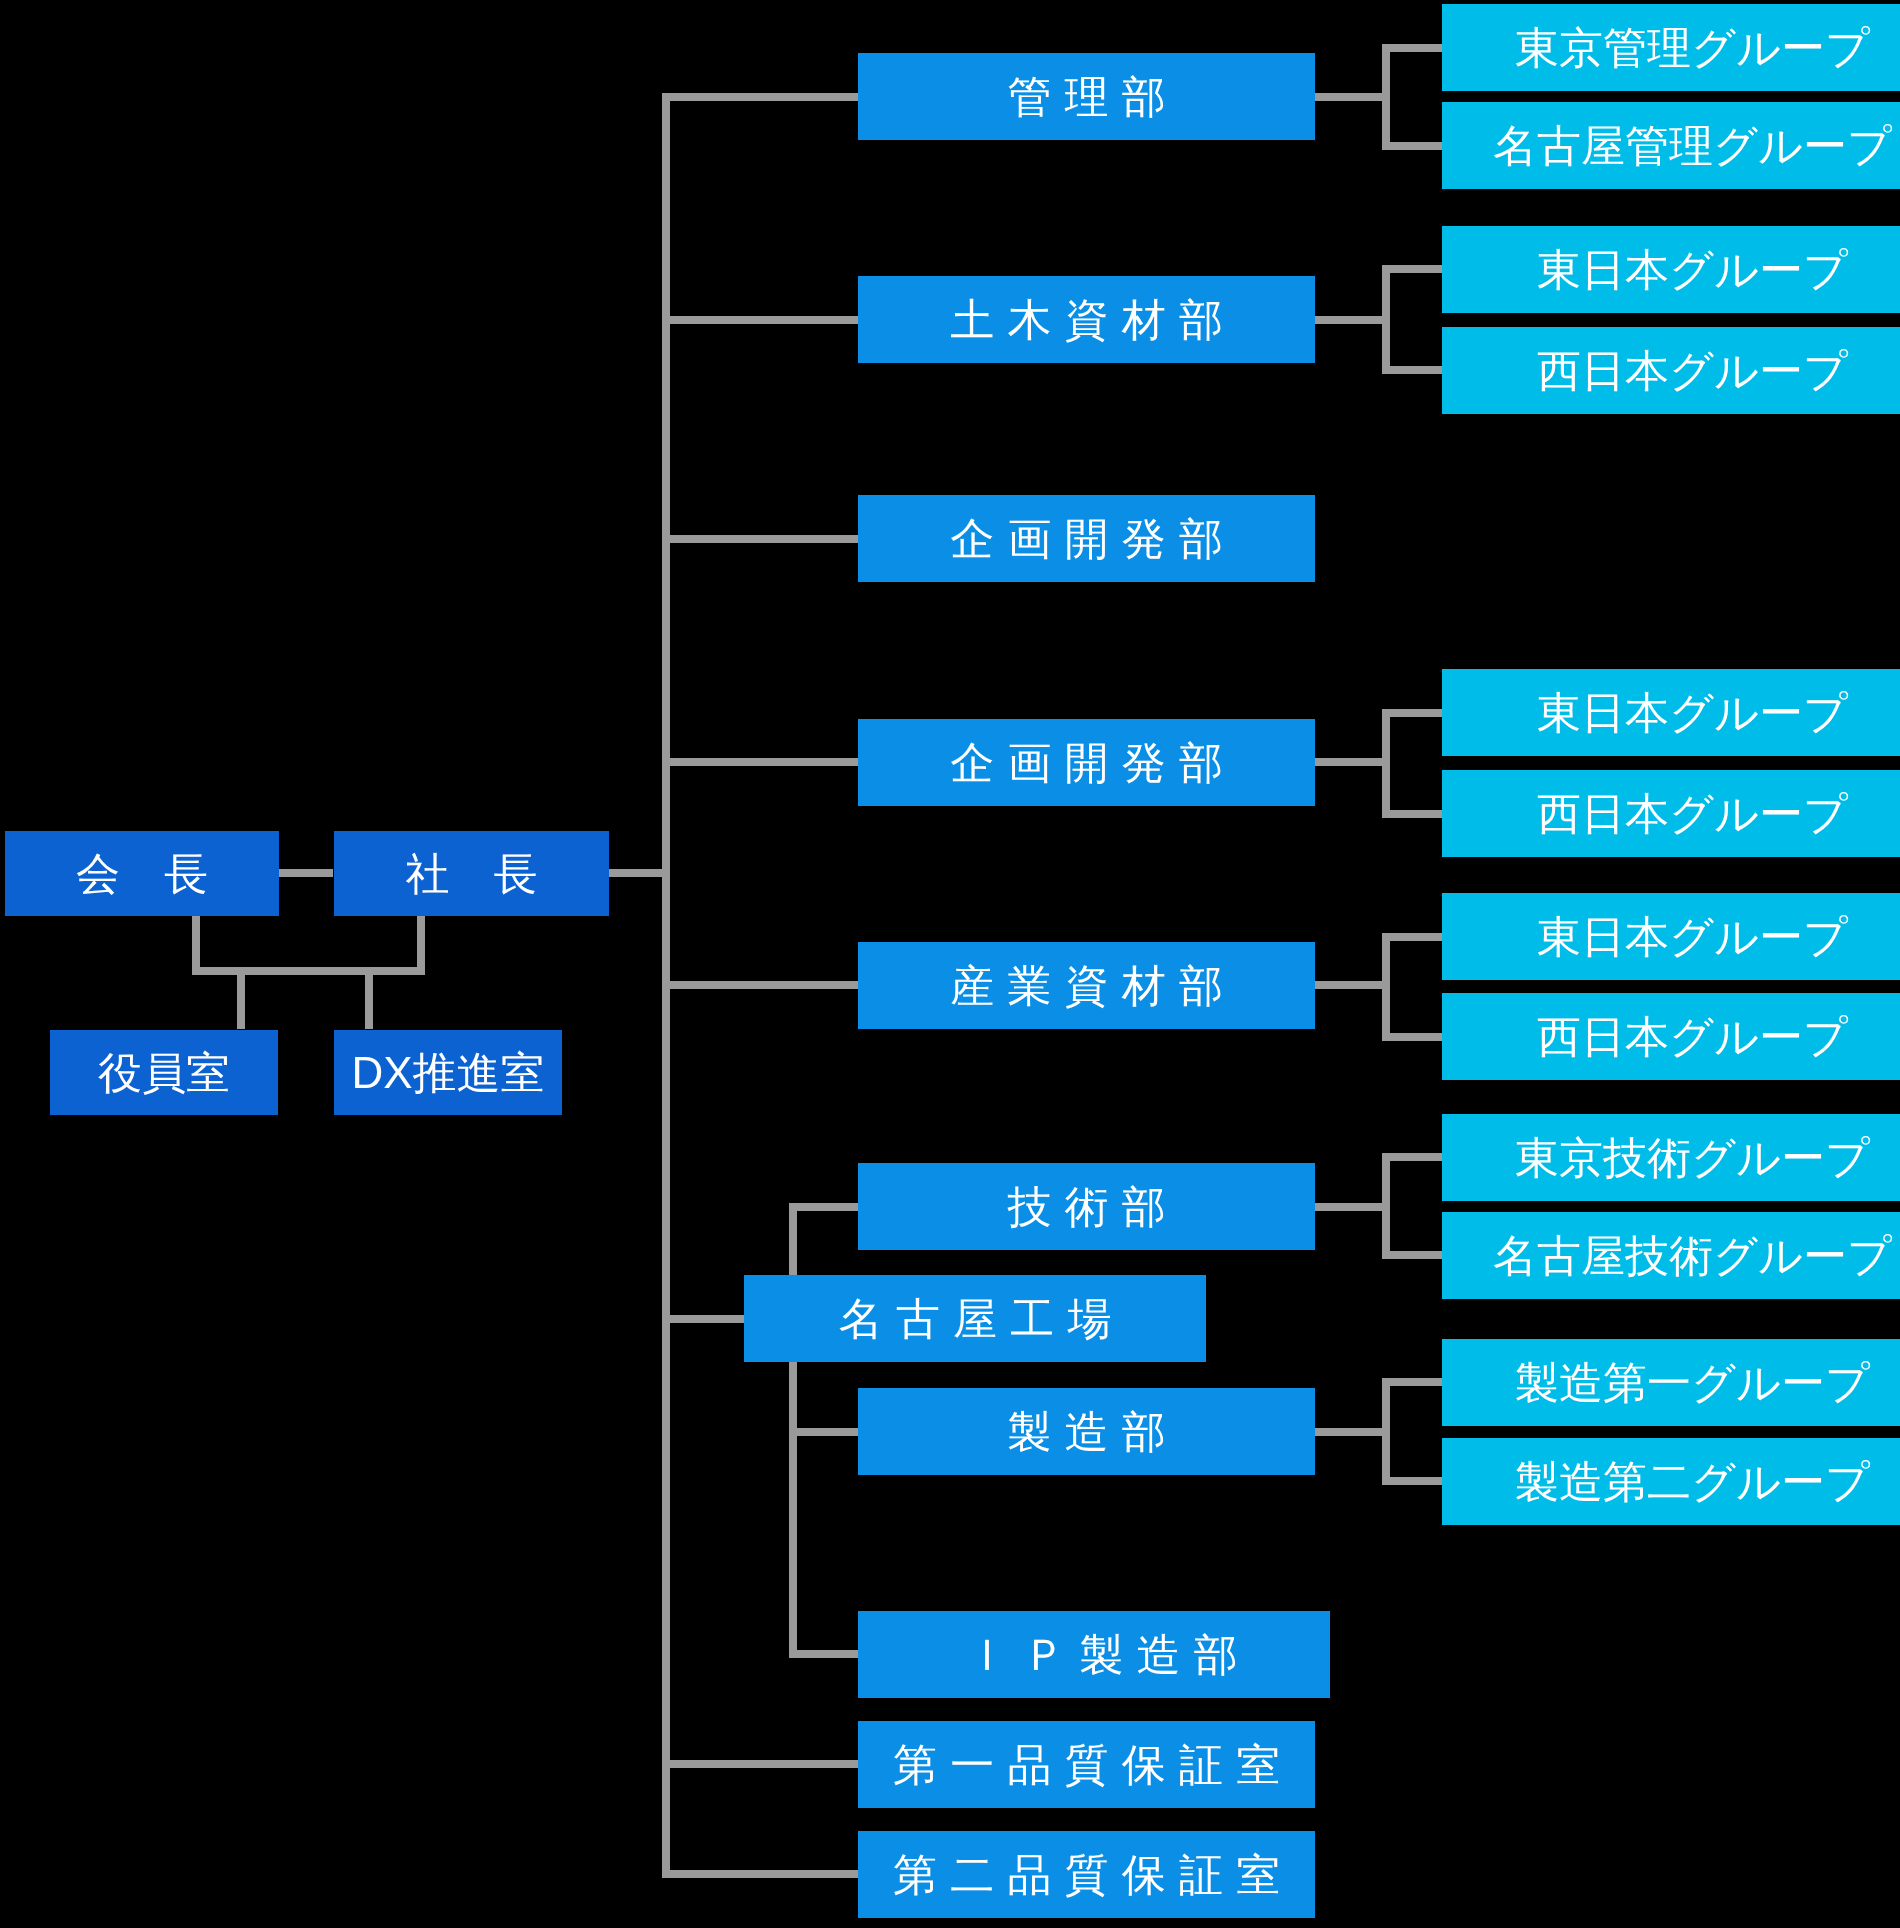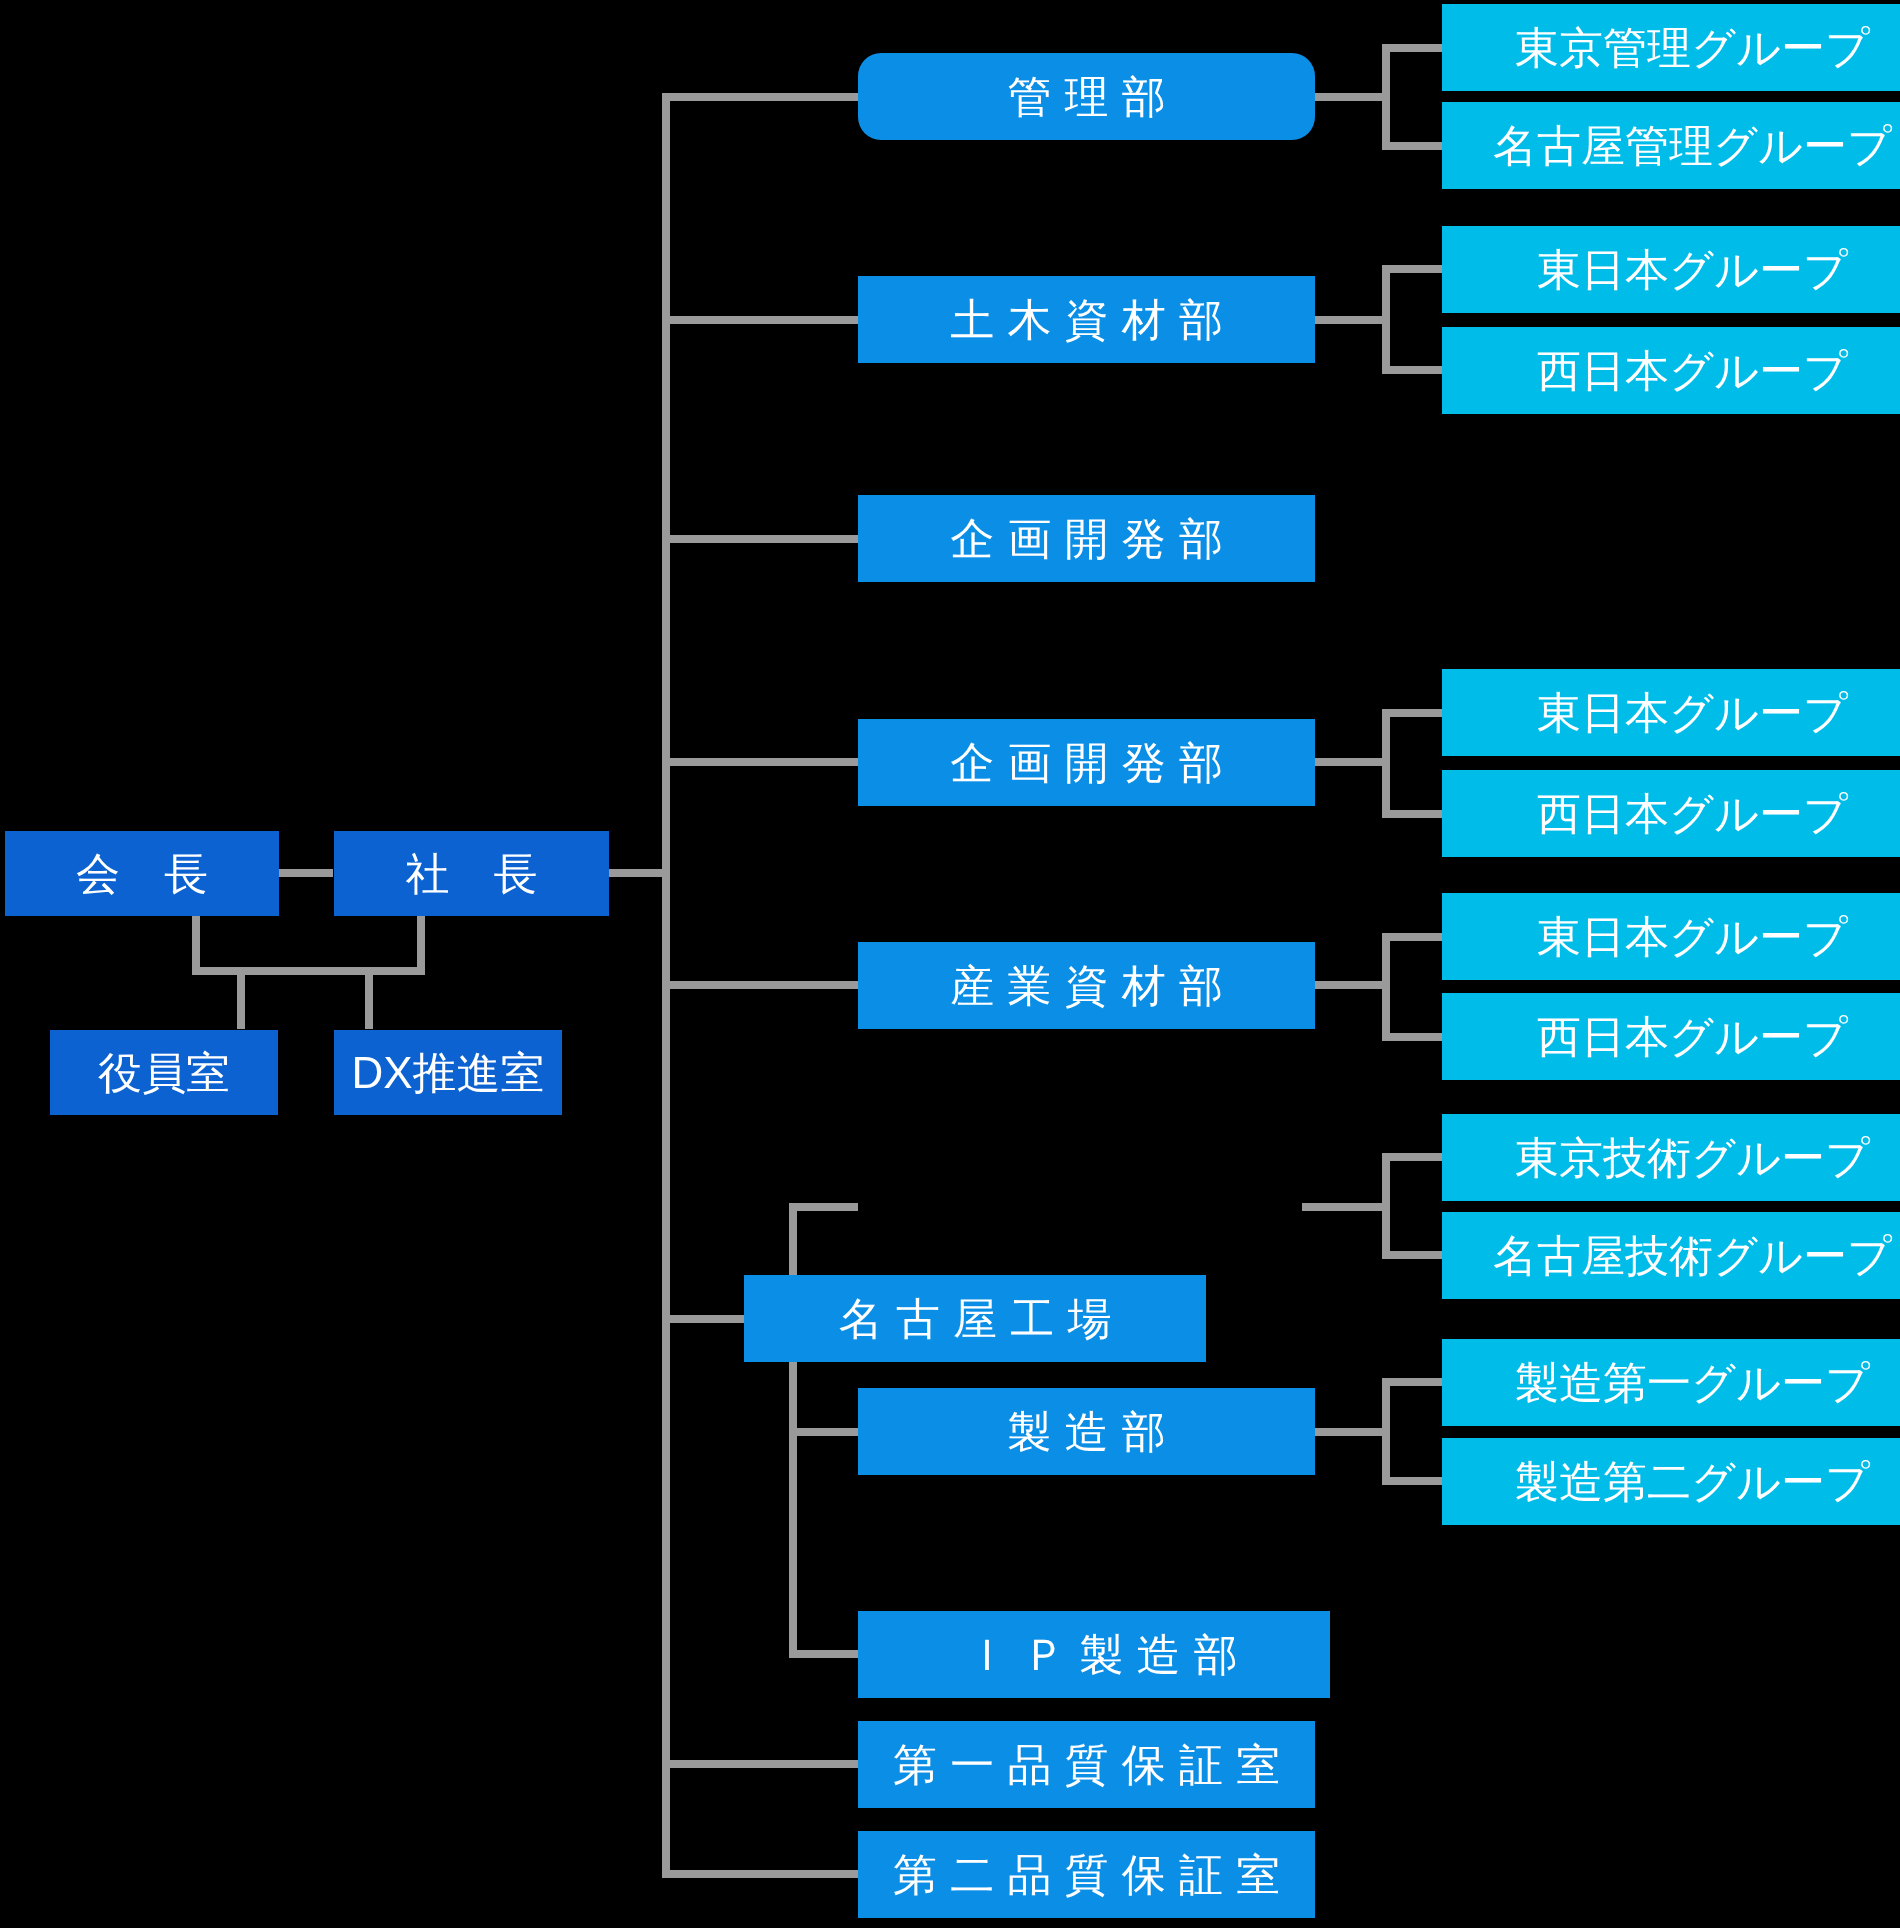--- a/index.html
+++ b/index.html
@@ -84,25 +84,26 @@
   <div class="line" style="left:1302px;top:1428px;width:84px;height:8px;"></div>
   <div class="line" style="left:1382px;top:1378px;width:8px;height:107px;"></div>
   <div class="line" style="left:1390px;top:1378px;width:52px;height:8px;"></div>
   <div class="line" style="left:1390px;top:1477px;width:52px;height:8px;"></div>
 
   <div class="node tier-exec" style="left:5px;top:831px;width:274px;height:85px;">会　長</div>
   <div class="node tier-exec" style="left:334px;top:831px;width:275px;height:85px;">社　長</div>
   <div class="node tier-exec" style="left:50px;top:1030px;width:228px;height:85px;">役員室</div>
   <div class="node tier-exec" style="left:334px;top:1030px;width:228px;height:85px;">DX推進室</div>
 
-  <div class="node tier-dept sp" style="left:858px;top:53px;width:444px;height:87px;border-radius:23px;">管理部</div>
+  <div class="node tier-dept sp" style="left:858px;top:53px;width:444px;height:87px;">管理部</div>
   <div class="node tier-dept sp" style="left:858px;top:276px;width:444px;height:87px;text-align:right;">土木資材部</div>
   <div class="node tier-dept sp" style="left:858px;top:495px;width:444px;height:87px;">企画開発部</div>
   <div class="node tier-dept sp" style="left:858px;top:719px;width:444px;height:87px;">企画開発部</div>
   <div class="node tier-dept sp" style="left:858px;top:942px;width:444px;height:87px;">産業資材部</div>
+  <div class="node tier-dept sp" style="left:858px;top:1163px;width:444px;height:87px;">技術部</div>
   <div class="node tier-dept sp" style="left:744px;top:1275px;width:449px;height:87px;">名古屋工場</div>
   <div class="node tier-dept sp" style="left:858px;top:1388px;width:444px;height:87px;">製造部</div>
   <div class="node tier-dept sp" style="left:858px;top:1611px;width:444px;height:87px;padding-left:28px;">ＩＰ製造部</div>
   <div class="node tier-dept sp" style="left:858px;top:1721px;width:444px;height:87px;">第一品質保証室</div>
   <div class="node tier-dept sp" style="left:858px;top:1831px;width:444px;height:87px;">第二品質保証室</div>
 
   <div class="node tier-group" style="left:1442px;top:4px;width:445px;height:87px;">東京管理グループ</div>
   <div class="node tier-group" style="left:1442px;top:102px;width:445px;height:87px;">名古屋管理グループ</div>
   <div class="node tier-group" style="left:1442px;top:226px;width:445px;height:87px;">東日本グループ</div>
   <div class="node tier-group" style="left:1442px;top:327px;width:445px;height:87px;">西日本グループ</div>

